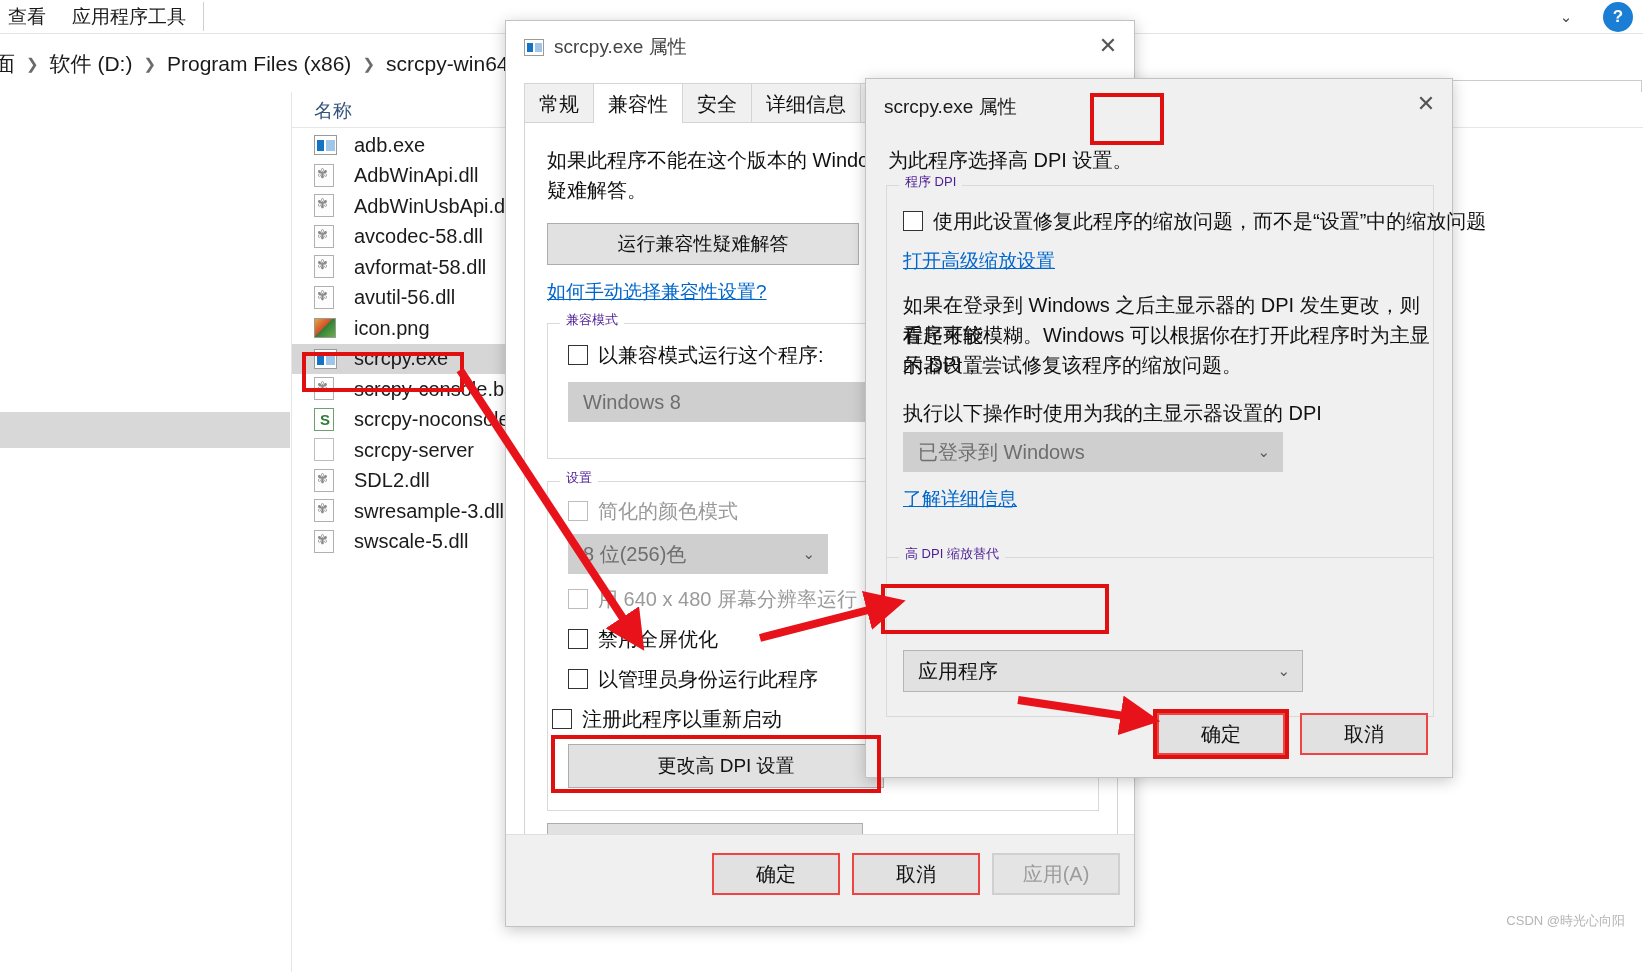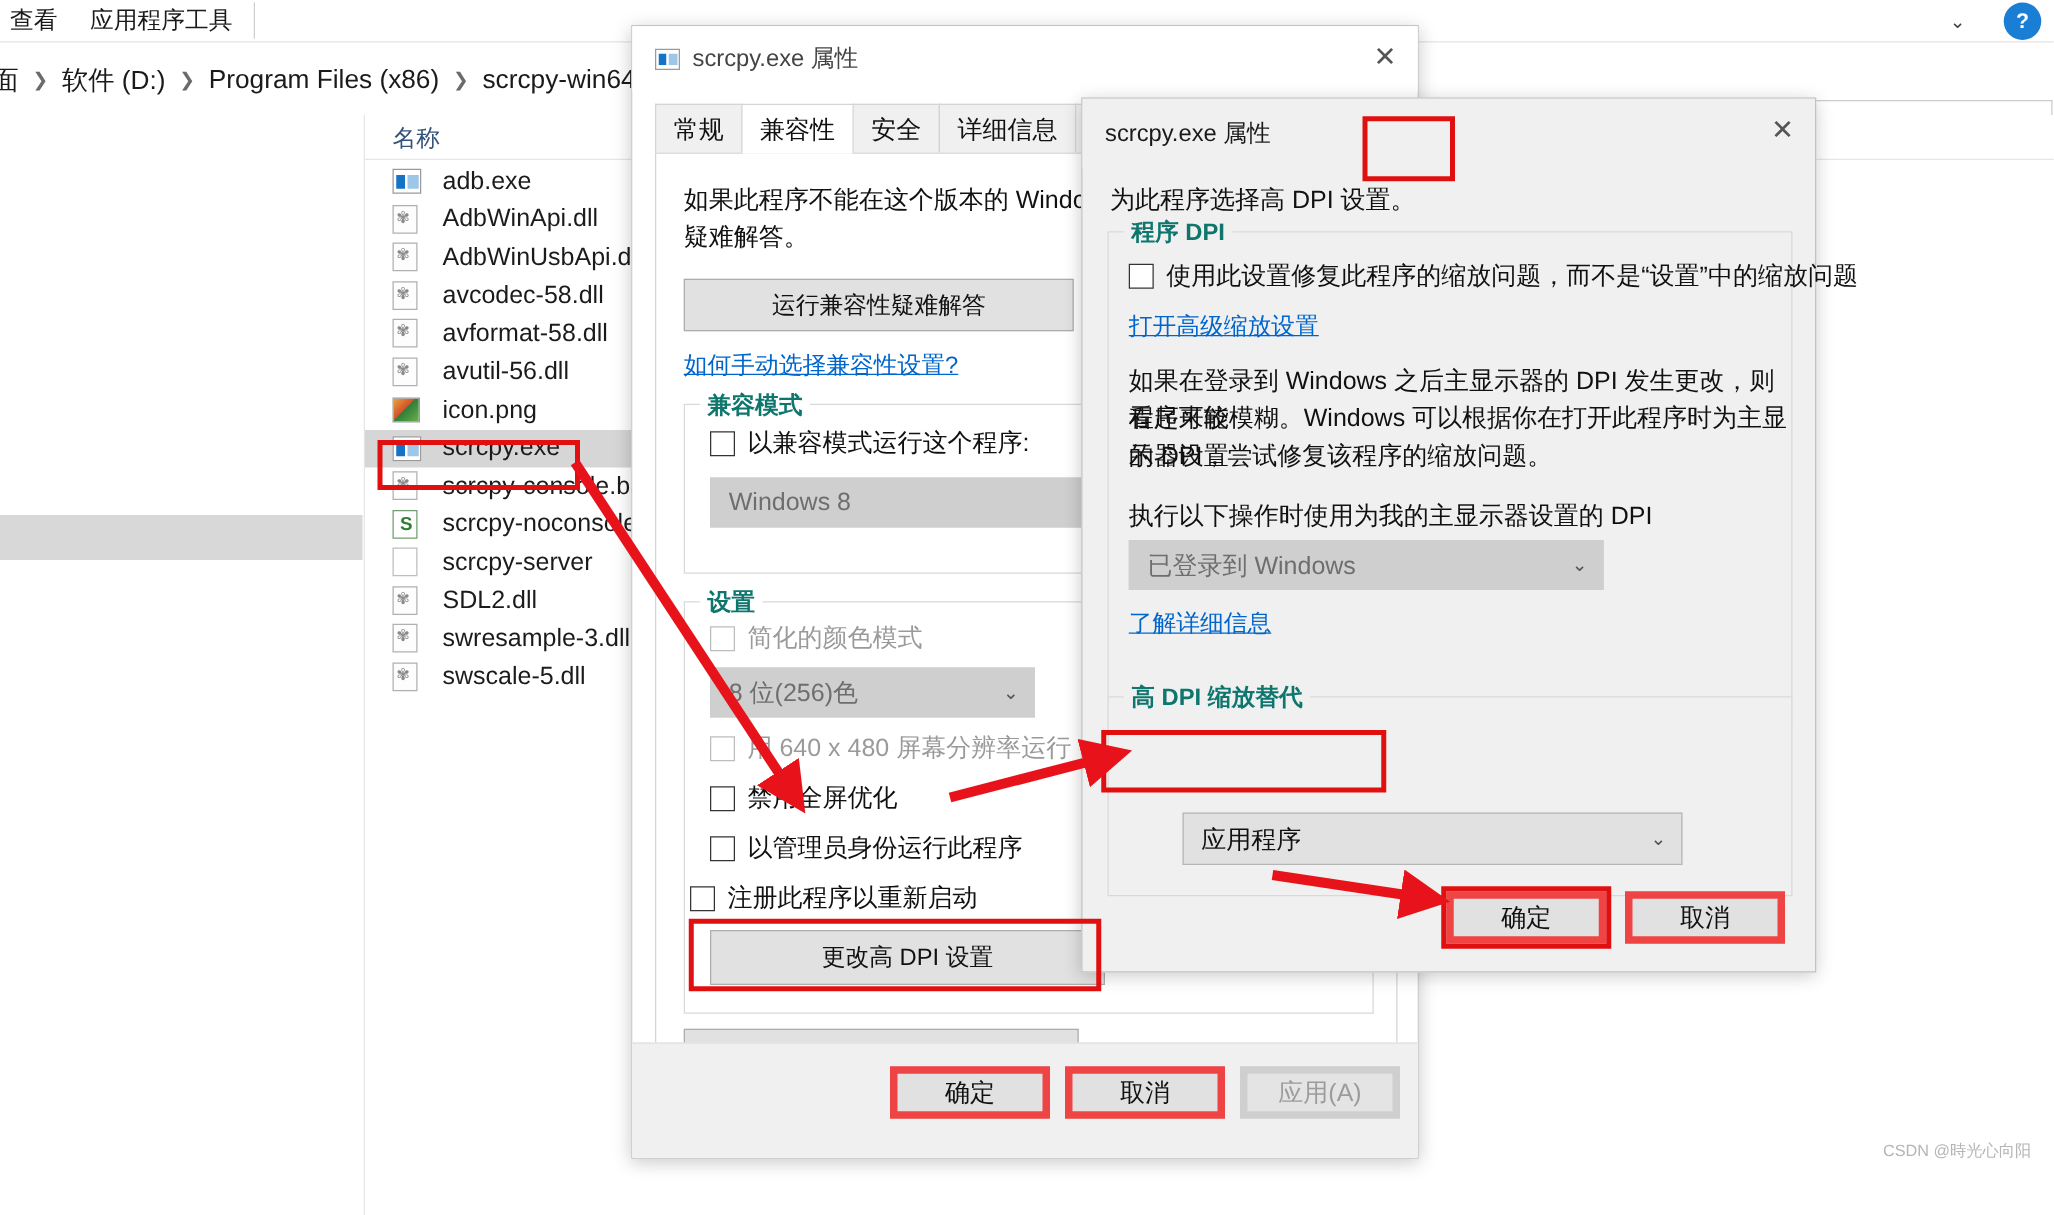--- a/index.html
+++ b/index.html
@@ -185,55 +185,55 @@
   }
   .link {
     position: absolute; font-size: 19px; color: #0066cc;
     text-decoration: underline; cursor: pointer;
   }
   .group {
     position: absolute; border: 1px solid #d9d9d9;
   }
   .group-label {
     position: absolute; background: #fff; padding: 0 6px;
-    font-size: 19px; color: #0f766e; top: -13px; left: 12px; white-space: nowrap; font-weight: bold;
+    font-size: 13px; color: #4c1d95; top: -13px; left: 12px; white-space: nowrap;
   }
   .cbrow { position: absolute; display: flex; align-items: flex-start; }
   .cb {
     width: 20px; height: 20px; border: 1px solid #333; background: #fff;
     flex: 0 0 20px; margin-right: 10px; margin-top: 3px; position: relative;
   }
   .cb.dim { border-color: #bdbdbd; }
   .cb.checked::after {
     content: ""; position: absolute; left: 6px; top: 1px;
     width: 6px; height: 12px; border: solid #1a5c8f;
     border-width: 0 2px 2px 0; transform: rotate(42deg);
   }
   .cblabel { font-size: 20px; color: #111; line-height: 1.35; white-space: nowrap; }
   .cblabel.dim { color: #9a9a9a; }
 
   .combo {
     position: absolute; background: #cfcfcf; border: 1px solid #cfcfcf;
     display: flex; align-items: center; padding-left: 14px;
     font-size: 20px; color: #6e6e6e;
   }
-  .combo.enabled { background: #e1e1e1; border: 1px solid #b5b5b5; color: #111; margin-left: 43px; }
+  .combo.enabled { background: #e1e1e1; border: 1px solid #b5b5b5; color: #111; }
   .combo .caret {
     position: absolute; right: 12px; font-size: 15px; color: #555;
   }
 
   .hl-box { position: absolute; border: 4px solid #e01010; z-index: 8; pointer-events: none; }
 
   .dlg1-footer {
     position: absolute; left: 0; bottom: 0; width: 100%; height: 92px;
     background: #f0f0f0; border-top: 1px solid #dfdfdf;
   }
   .footer-btn {
     position: absolute; top: 18px; height: 42px; width: 128px;
-    background: #e1e1e1; border: 6px solid #ef4444;
+    background: #e1e1e1; border: 2px solid #ef4444;
     display: flex; align-items: center; justify-content: center;
     font-size: 20px; color: #111;
   }
   .footer-btn.disabled { background: #e4e4e4; border-color: #cfcfcf; color: #9c9c9c; }
 
   
   #dlg2 { left: 865px; top: 78px; width: 588px; height: 700px; background: #f0f0f0; }
   #dlg2 .body { position: relative; height: 100%; }
   #dlg2 .dlg-title { background: #f0f0f0; height: 56px; }
 

